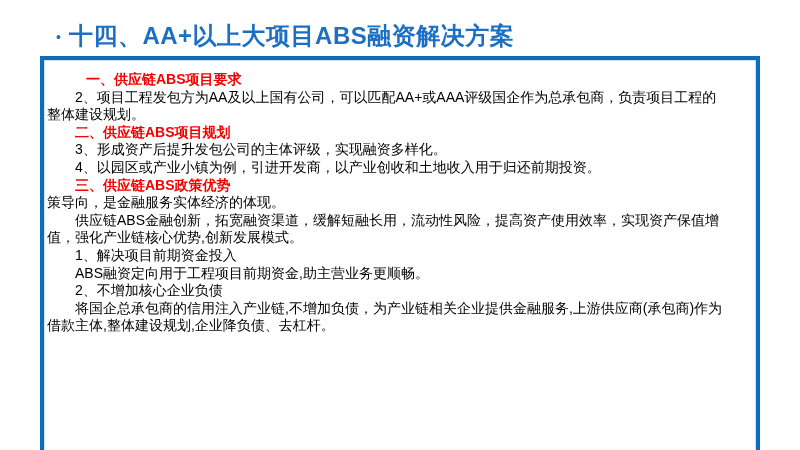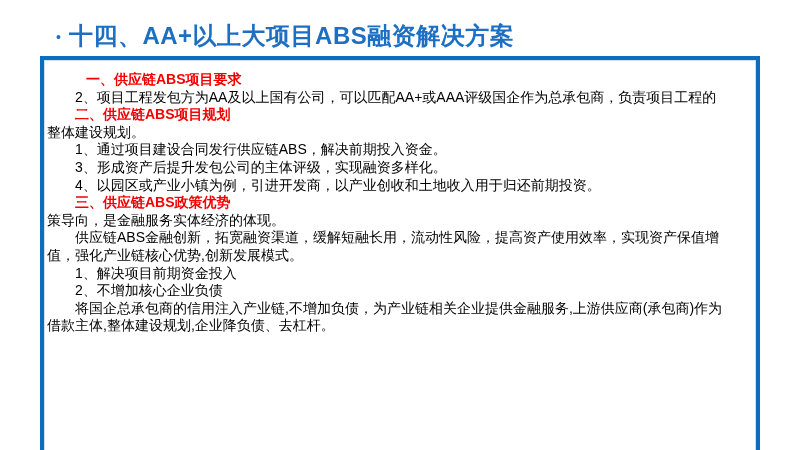--- a/index.html
+++ b/index.html
@@ -47,27 +47,27 @@
 <body>
 
 <div class="slide">
   <div class="title-row">
     <span class="bullet">•</span>
     <span class="title-text">十四、AA+以上大项目ABS融资解决方案</span>
   </div>
   <div class="content-box" id="content-box">
       <div class="content-line heading indent">一、供应链ABS项目要求</div>
       <div class="content-line body indent">2、项目工程发包方为AA及以上国有公司，可以匹配AA+或AAA评级国企作为总承包商，负责项目工程的</div>
+      <div class="content-line body">整体建设规划。</div>
       <div class="content-line heading indent">二、供应链ABS项目规划</div>
-      <div class="content-line body">整体建设规划。</div>
-      <div class="content-line body indent">1、通过项目建设合同发行供应链ABS，解决前期投入资金。</div>
       <div class="content-line body indent">3、形成资产后提升发包公司的主体评级，实现融资多样化。</div>
       <div class="content-line body indent">4、以园区或产业小镇为例，引进开发商，以产业创收和土地收入用于归还前期投资。</div>
       <div class="content-line heading indent">三、供应链ABS政策优势</div>
       <div class="content-line body">策导向，是金融服务实体经济的体现。</div>
       <div class="content-line body indent">供应链ABS金融创新，拓宽融资渠道，缓解短融长用，流动性风险，提高资产使用效率，实现资产保值增</div>
       <div class="content-line body">值，强化产业链核心优势,创新发展模式。</div>
       <div class="content-line body indent">1、解决项目前期资金投入</div>
+      <div class="content-line body indent">ABS融资定向用于工程项目前期资金,助主营业务更顺畅。</div>
       <div class="content-line body indent">2、不增加核心企业负债</div>
       <div class="content-line body indent">将国企总承包商的信用注入产业链,不增加负债，为产业链相关企业提供金融服务,上游供应商(承包商)作为</div>
       <div class="content-line body">借款主体,整体建设规划,企业降负债、去杠杆。</div>
     </div>
 </div>
 
 </body></html>

